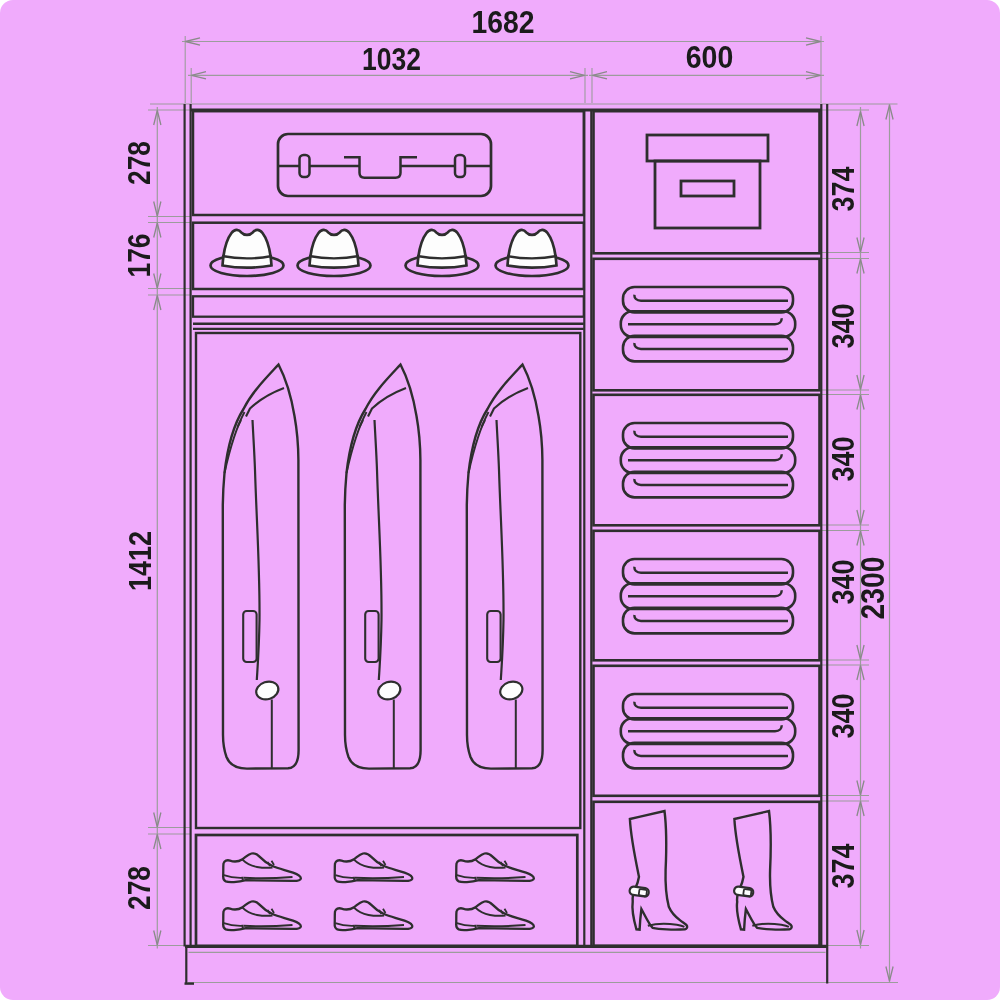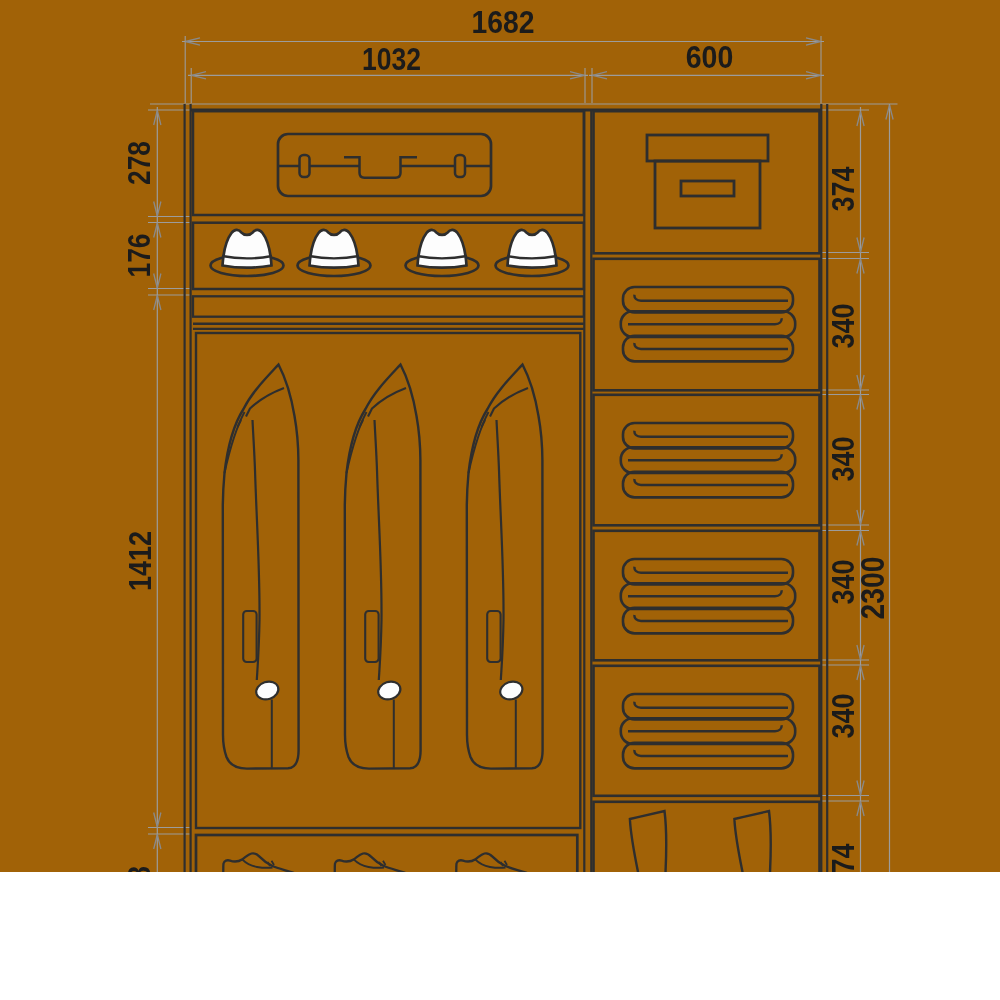--- a/index.html
+++ b/index.html
@@ -1,16 +1,16 @@
 <!DOCTYPE html>
 <html><head>
 <meta charset="utf-8">
 <style>
   html,body{margin:0;padding:0;background:#ffffff;}
-  #wrap{width:1000px;height:872px;position:relative;background:#a16207;}
+  #wrap{width:1000px;height:1000px;position:relative;background:#f0abfc;border-radius:13px;}
   text{font-family:"Liberation Sans", sans-serif;font-weight:bold;fill:#1b1b1b;}
 </style>
 </head>
 <body>
 <div id="wrap">
 <svg width="1000" height="1000" viewBox="0 0 1000 1000">
 
 <line x1="150" y1="104" x2="897.5" y2="104" stroke="#9c9c9c" stroke-width="1.2" stroke-linecap="butt"></line>
 
 <g>

